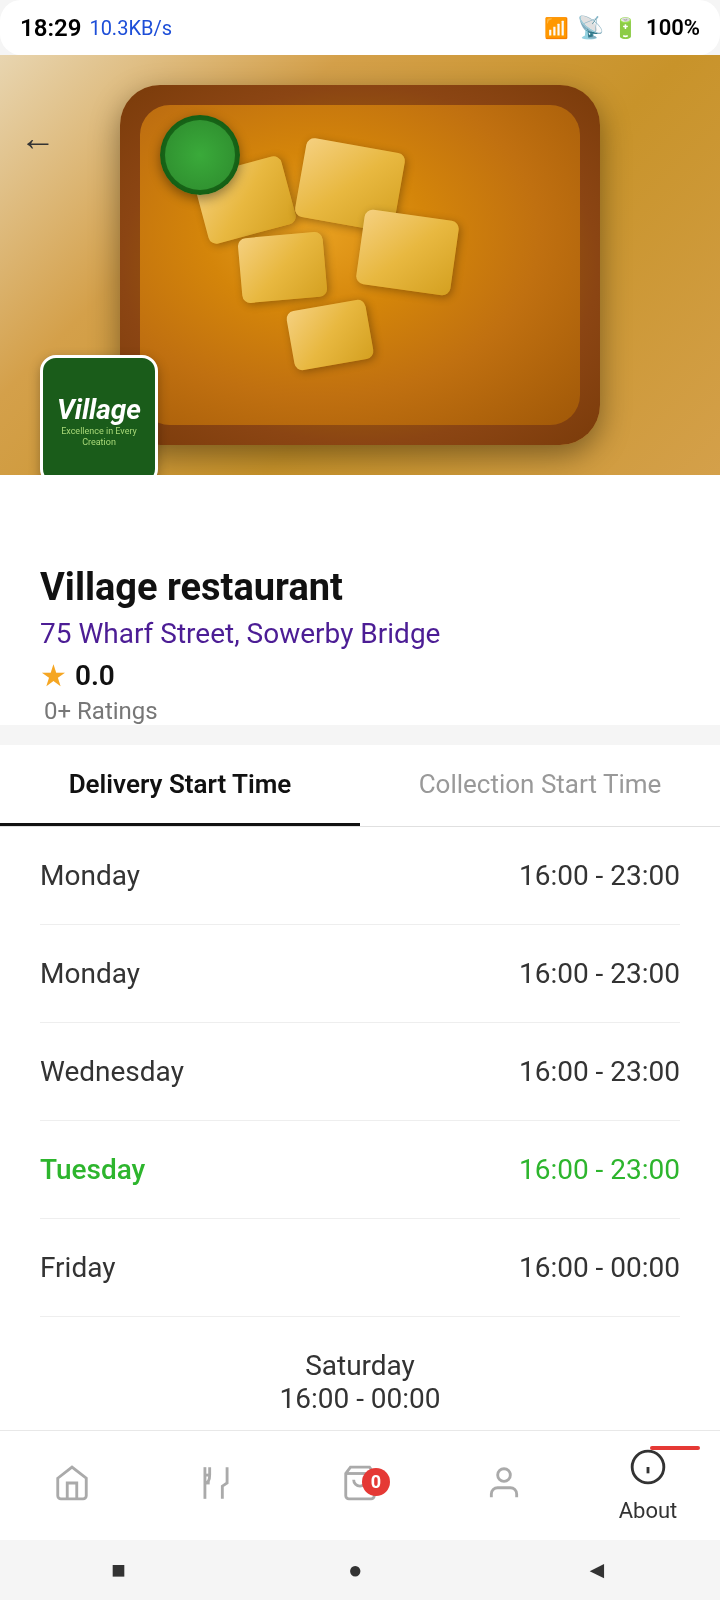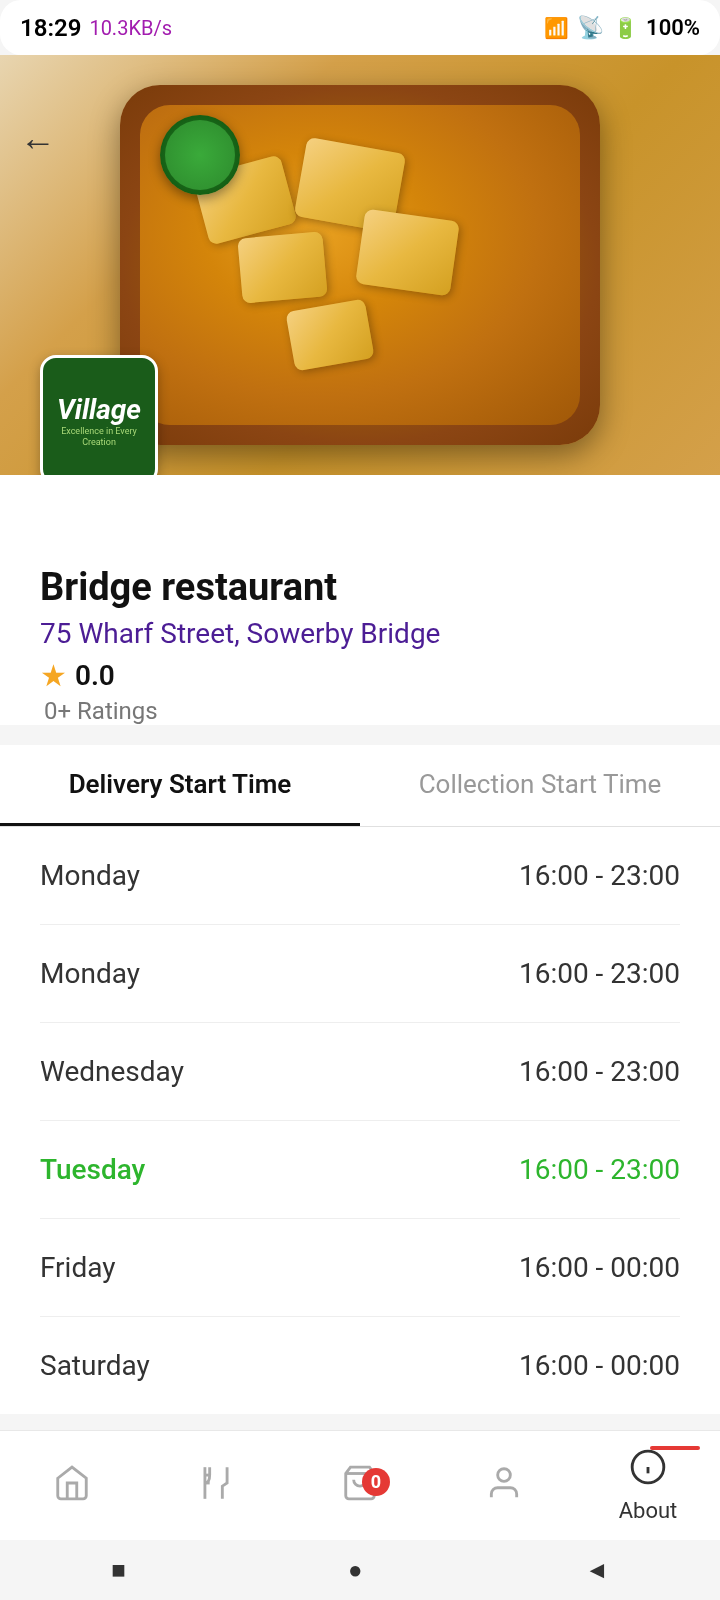--- a/index.html
+++ b/index.html
@@ -215,20 +215,21 @@
     .schedule-row {
       display: flex;
       justify-content: space-between;
       align-items: center;
       padding: 32px 0;
       border-bottom: 1px solid #eee;
       font-size: 28px;
     }
     .schedule-row:last-child {
       border-bottom: none;
+      flex-direction: column;
     }
     .day-name {
       color: #333;
     }
     .day-name.today {
       color: #2db52d;
       font-weight: 500;
     }
     .day-hours {
       color: #333;
@@ -322,21 +323,21 @@
     .bottom-spacer {
       height: 180px;
     }
   </style>
 </head>
 <body>
 
 <div class="status-bar">
   <div class="status-left">
     <span>18:29</span>
-    <span style="font-size:20px;font-weight:400;color:#a21caf;">10.3KB/s</span>
+    <span style="font-size:20px;font-weight:400;color:#1d4ed8;">10.3KB/s</span>
   </div>
   <div class="status-right">
     <span style="font-size:20px;color:#333;">📶</span>
     <span style="font-size:22px;">📡</span>
     <span style="font-size:20px;color:#333;">🔋</span>
     <span style="font-size:22px;font-weight:600;">100%</span>
   </div>
 </div>
 
 <div class="hero-container">
@@ -358,21 +359,21 @@
     <span>←</span>
   </button>
 
   <div class="restaurant-logo">
     <span class="logo-text-village">Village</span>
     <span class="logo-text-sub" style="font-size:9px;padding:0 4px;">Excellence in Every Creation</span>
   </div>
 </div>
 
 <div class="info-card">
-  <h1 class="restaurant-name">Bridge restaurant</h1>
+  <h1 class="restaurant-name">Village restaurant</h1>
   <p class="restaurant-address">75 Wharf Street, Sowerby Bridge</p>
   <div class="rating-row">
     <span class="star-icon">★</span>
     <span class="rating-value">0.0</span>
   </div>
   <p class="rating-count">0+ Ratings</p>
 </div>
 
 <div class="tabs-container">
   <div class="tab active">

